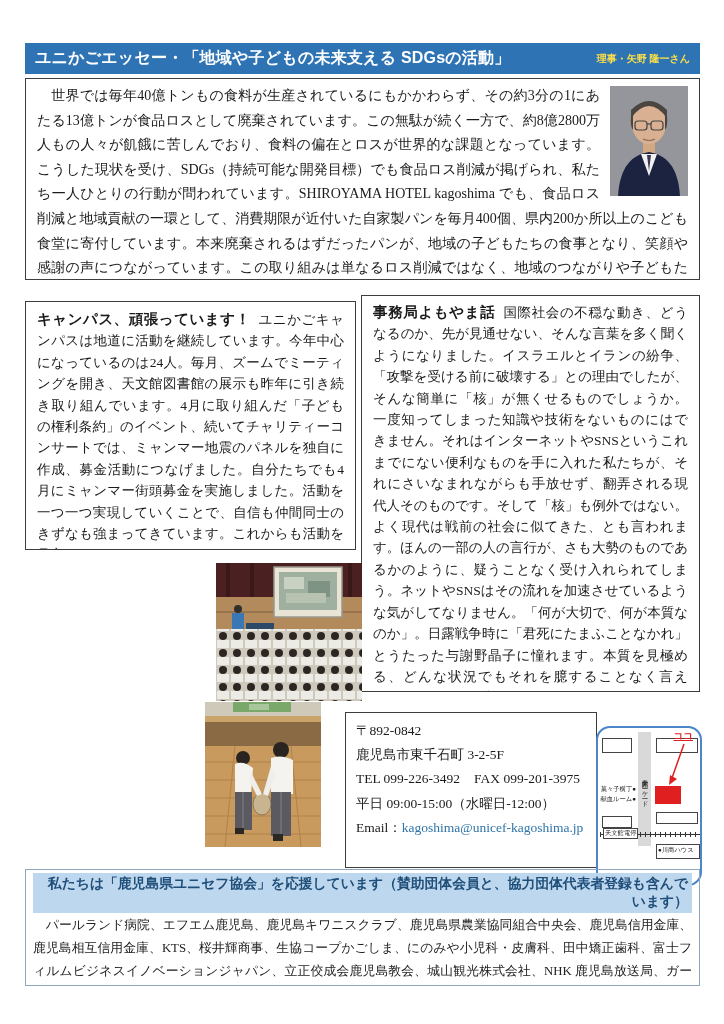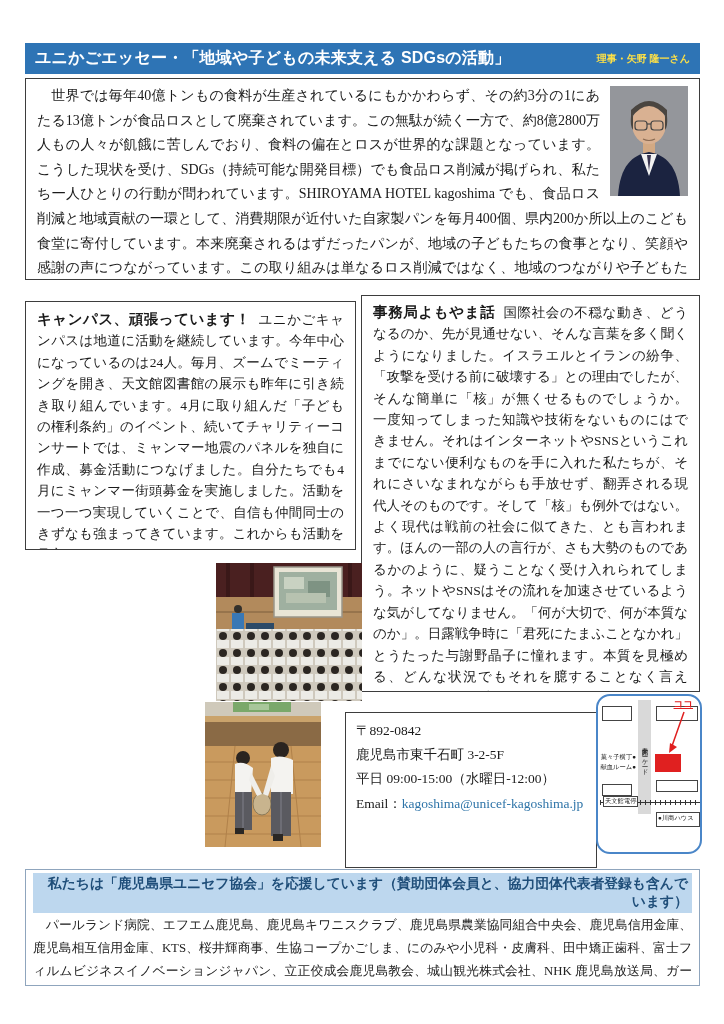--- a/index.html
+++ b/index.html
@@ -64,21 +64,21 @@
     position:absolute; left:345px; top:712px; width:252px; height:156px;
     border:1.5px solid #3d3d3d; padding:6px 10px;
     font-size:13.5px; line-height:24.2px; overflow:hidden; white-space:nowrap;
   }
   .contact-label { font-weight:bold; font-size:14px; }
   .contact-box .gap { display:inline-block; width:14px; }
   .email-link { color:var(--email-link,#2E74A8); text-decoration:none; cursor:pointer; }
 
   
   .map-box {
-    position:absolute; left:596px; top:694px; width:106px; height:160px;
+    position:absolute; left:596px; top:726px; width:106px; height:160px;
     border:2px solid var(--map-border,#4A86C8); border-radius:14px;
     background:#fff; overflow:hidden;
     font-family:"Liberation Sans","DejaVu Sans",sans-serif;
   }
   .map-here {
     position:absolute; top:2px; right:7px; color:#e02020; font-weight:bold;
     font-size:9.5px; text-decoration:underline; z-index:3;
   }
   .map-block { position:absolute; background:#fff; border:1px solid #444; }
   .map-b1 { left:4px;  top:10px; width:30px; height:15px; }
@@ -219,20 +219,21 @@
       <rect x="66" y="90" width="20" height="44" fill="#5a5a60"></rect>
       <line x1="76" y1="90" x2="76" y2="134" stroke="#74747c" stroke-width="1.5"></line>
       <rect x="68" y="132" width="10" height="7" fill="#2a2724"></rect>
       <path d="M66 64 L58 92 L63 94 L70 74 Z" fill="#efeeea"></path>
     </svg>
   </div>
 
   <section class="contact-box">
     <div>〒892-0842</div>
     <div>鹿児島市東千石町 3-2-5F</div>
+    <div><span>TEL 099-226-3492</span><span class="gap"></span><span>FAX 099-201-3975</span></div>
     <div>平日 09:00-15:00（水曜日-12:00）</div>
     <div><span>Email：</span><a class="email-link">kagoshima@unicef-kagoshima.jp</a></div>
   </section>
 
   <div class="map-box">
     <span class="map-here">ココ</span>
     <svg class="map-arrow" width="106" height="162" viewBox="0 0 106 162">
       <line x1="86" y1="16" x2="74" y2="50" stroke="#e02020" stroke-width="1.5"></line>
       <polygon points="71,57 72,47 79,51" fill="#e02020"></polygon>
     </svg>

